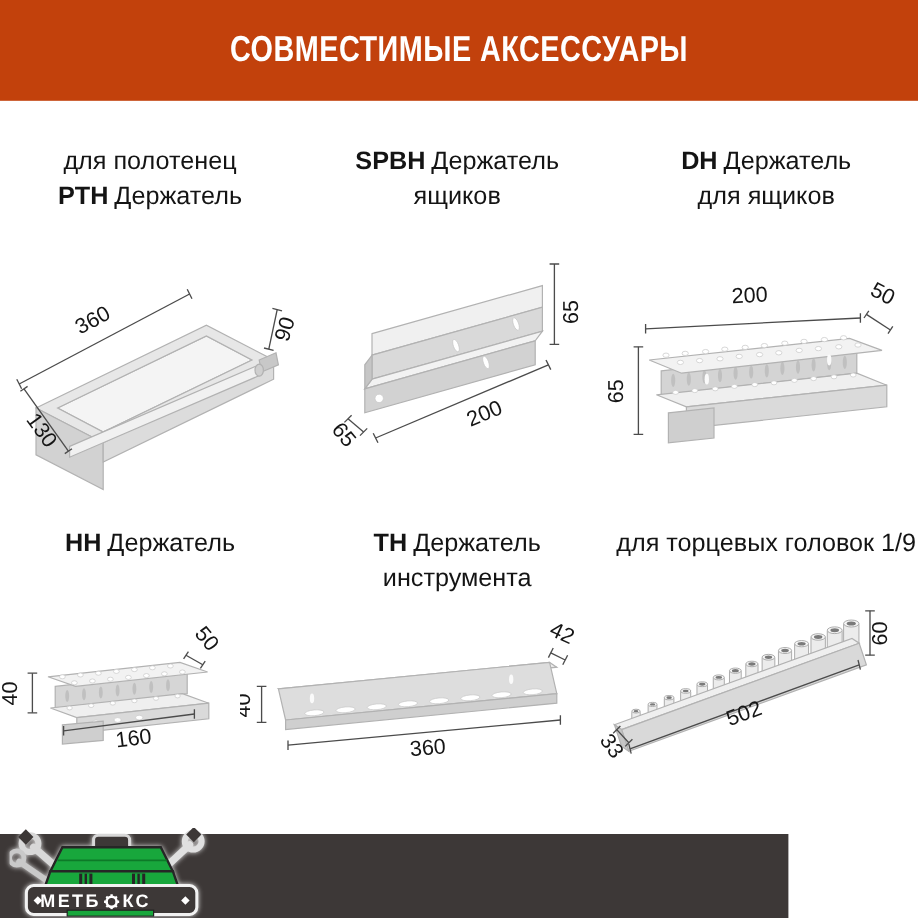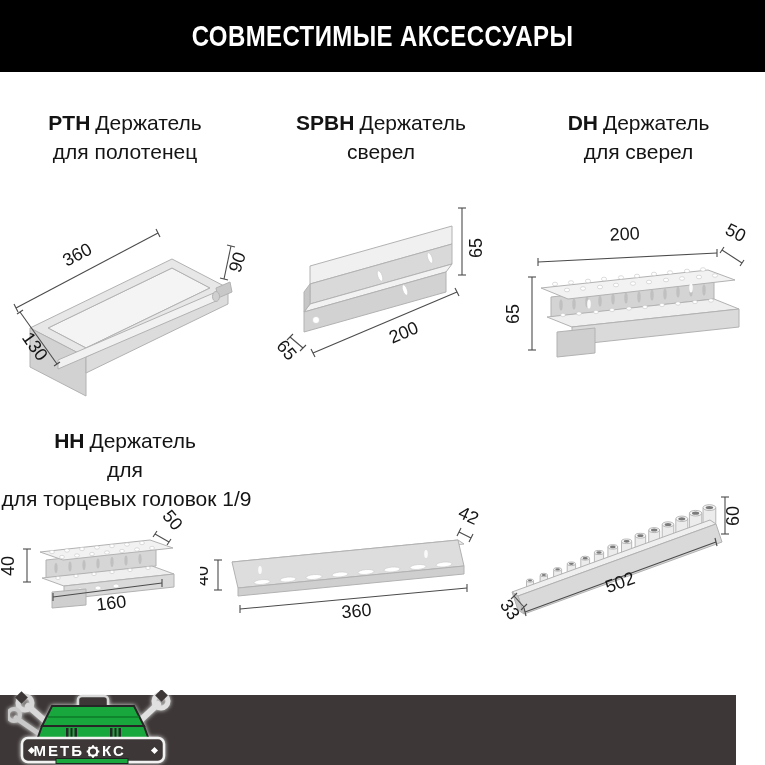--- a/index.html
+++ b/index.html
@@ -2,73 +2,73 @@
 <html><head>
 <meta charset="utf-8">
 <style>
   html,body{margin:0;padding:0;}
   body{
     width:765px;height:765px;overflow:hidden;background:#ffffff;
     font-family:"Liberation Sans", sans-serif; position:relative;
   }
   
   .header{
-    height:72px;background:#000000;display:flex;align-items:center;justify-content:center;
+    height:84px;background:#c2410c;display:flex;align-items:center;justify-content:center;
   }
   .header h1{
     margin:0;color:#fff;font-size:30px;font-weight:700;letter-spacing:.5px;white-space:nowrap;
     transform:scaleX(.8);
   }
   
   .titles-row{display:flex;width:765px;}
   .titles-row .tcell{box-sizing:border-box;text-align:center;color:#141414;}
   .row1.titles-row{padding-top:36px;height:128px;box-sizing:border-box;}
-  .row2.titles-row{padding-top:26px;height:92px;box-sizing:border-box;flex-direction:column;}
+  .row2.titles-row{padding-top:26px;height:92px;box-sizing:border-box;}
   .tcell.c1{width:250px;} .tcell.c2{width:262px;} .tcell.c3{width:253px;}
   .t-line{font-size:21px;line-height:29px;}
   .t-line .code{font-weight:700;margin-right:5px;}
   
   .figs-row{position:relative;width:765px;}
   .row1.figs-row{height:200px;}
   .row2.figs-row{height:168px;}
   .fig{position:absolute;top:0;}
   .fig-pth{left:0;}  .fig-spbh{left:255px;} .fig-dh{left:505px;}
   .fig-hh{left:0;}   .fig-th{left:200px;}   .fig-hec{left:488px;}
   
   .dim-line{stroke:#4b4b4b;stroke-width:1.1;fill:none;}
   .dim-text{font-family:"Liberation Sans",sans-serif;font-size:18px;fill:#151515;text-anchor:middle;}
   .part{stroke:#b2b2b2;stroke-width:1;}
   .hole{fill:#ffffff;stroke:#c8c8c8;stroke-width:.6;}
   .rib{fill:#c0c0c0;}
   
   .footer{
-    position:absolute;left:0;bottom:0;width:736px;height:70px;background:#3d3837;
+    position:absolute;left:0;bottom:0;width:657px;height:70px;background:#3d3837;
   }
   .logo{position:absolute;left:8px;bottom:1px;filter:drop-shadow(0 0 2px rgba(255,255,255,.85));}
   .brand-text{font-family:"Liberation Sans",sans-serif;font-weight:700;font-size:15px;fill:#ffffff;letter-spacing:2px;}
 </style>
 </head>
 <body>
 
 <div class="header">
   <h1>СОВМЕСТИМЫЕ АКСЕССУАРЫ</h1>
 </div>
 
 <div class="titles-row row1">
   <div class="tcell c1">
+    <div class="t-line">для полотенец</div>
     <div class="t-line"><span class="code">PTH</span><span>Держатель</span></div>
-    <div class="t-line">для полотенец</div>
   </div>
   <div class="tcell c2">
     <div class="t-line"><span class="code">SPBH</span><span>Держатель</span></div>
-    <div class="t-line">сверел</div>
+    <div class="t-line">ящиков</div>
   </div>
   <div class="tcell c3">
     <div class="t-line"><span class="code">DH</span><span>Держатель</span></div>
-    <div class="t-line">для сверел</div>
+    <div class="t-line">для ящиков</div>
   </div>
 </div>
 
 <div class="figs-row row1">
 
   <svg class="fig fig-pth" width="250" height="200" viewBox="0 0 250 200">
     <polygon class="part" points="48,128 172,68 210,88 86,148" fill="#f4f4f4"></polygon>
     <path class="part" d="M30,128 L172,59 L228,88 L86,157 Z M48,128 L172,68 L210,88 L86,148 Z" fill="#e7e7e7" fill-rule="evenodd"></path>
     <polygon class="part" points="30,128 86,157 86,196 30,167" fill="#d2d2d2"></polygon>
     <polygon class="part" points="86,157 228,88 228,104 86,173" fill="#dcdcdc"></polygon>
@@ -174,21 +174,24 @@
     <line class="dim-line" x1="27" y1="77" x2="27" y2="150"></line>
     <line class="dim-line" x1="23" y1="77" x2="31" y2="77"></line>
       <line class="dim-line" x1="23" y1="150" x2="31" y2="150"></line>
     <text class="dim-text" x="14" y="114" transform="rotate(-90 14 114)">65</text>
   </svg>
 </div>
 
 <div class="titles-row row2">
   <div class="tcell c1">
     <div class="t-line"><span class="code">HH</span><span>Держатель</span></div>
-    <div class="t-line">для</div>
+  </div>
+  <div class="tcell c2">
+    <div class="t-line"><span class="code">TH</span><span>Держатель</span></div>
+    <div class="t-line">инструмента</div>
   </div>
   <div class="tcell c3">
     <div class="t-line">для торцевых головок 1/9</div>
   </div>
 </div>
 
 <div class="figs-row row2">
 
   <svg class="fig fig-hh" width="250" height="168" viewBox="0 0 250 168">
     <polygon class="part" points="46,68 156,56 156,74 46,86" fill="#d6d6d6"></polygon>

